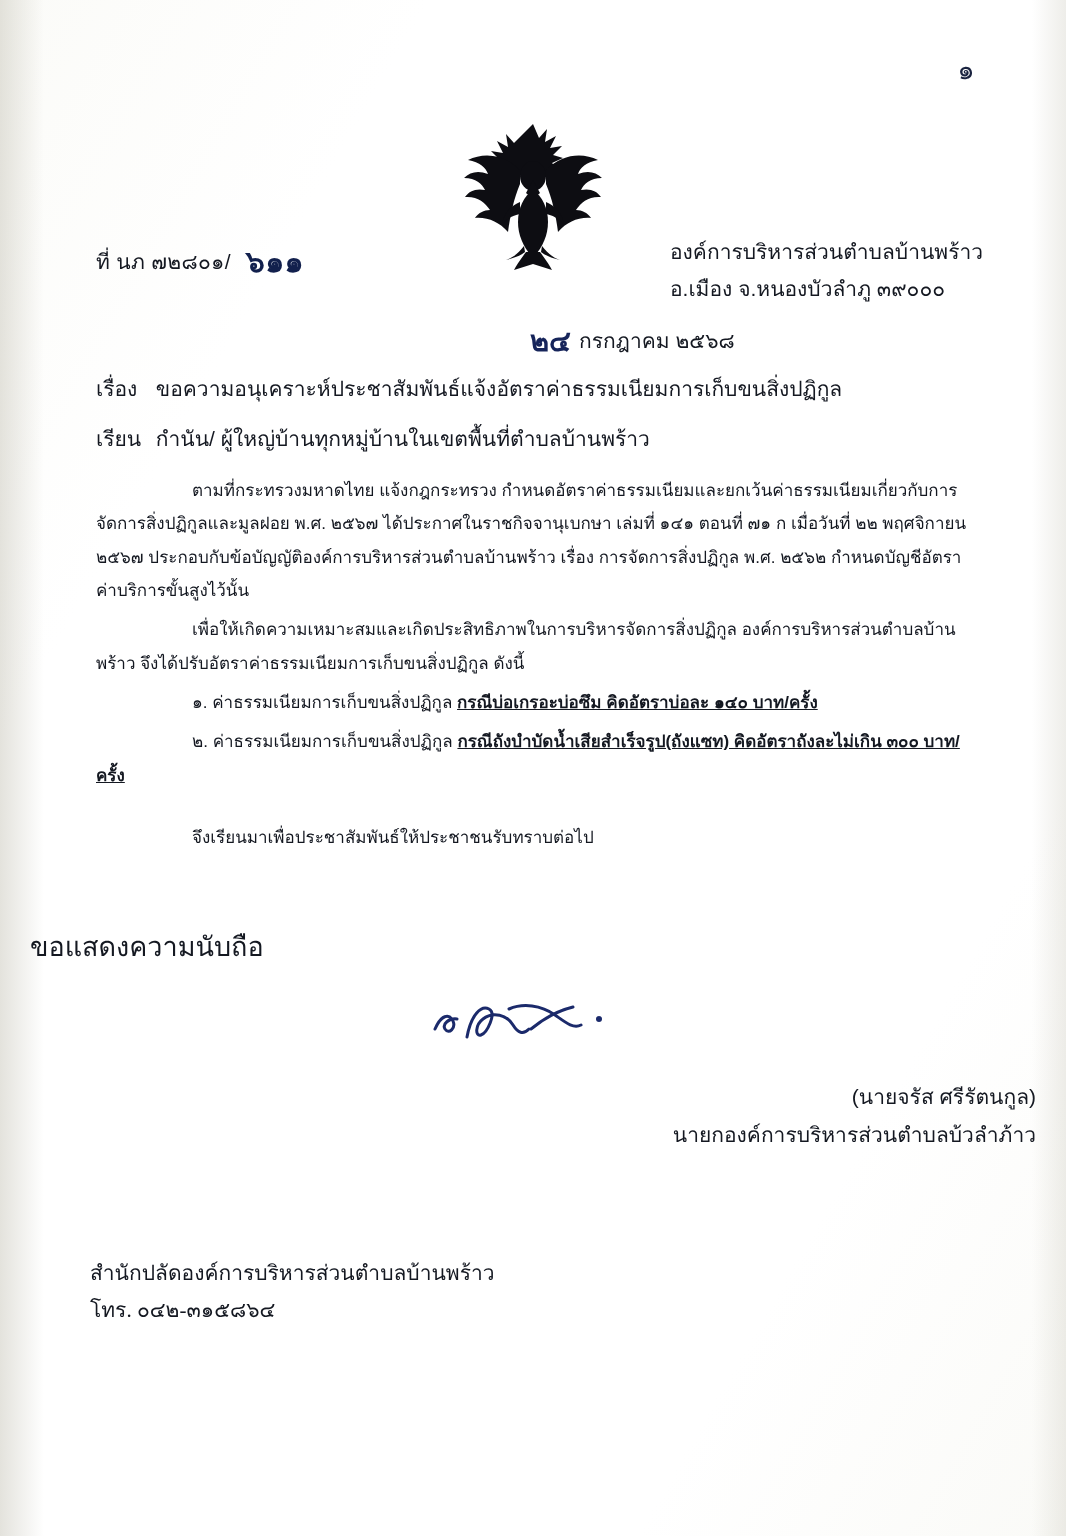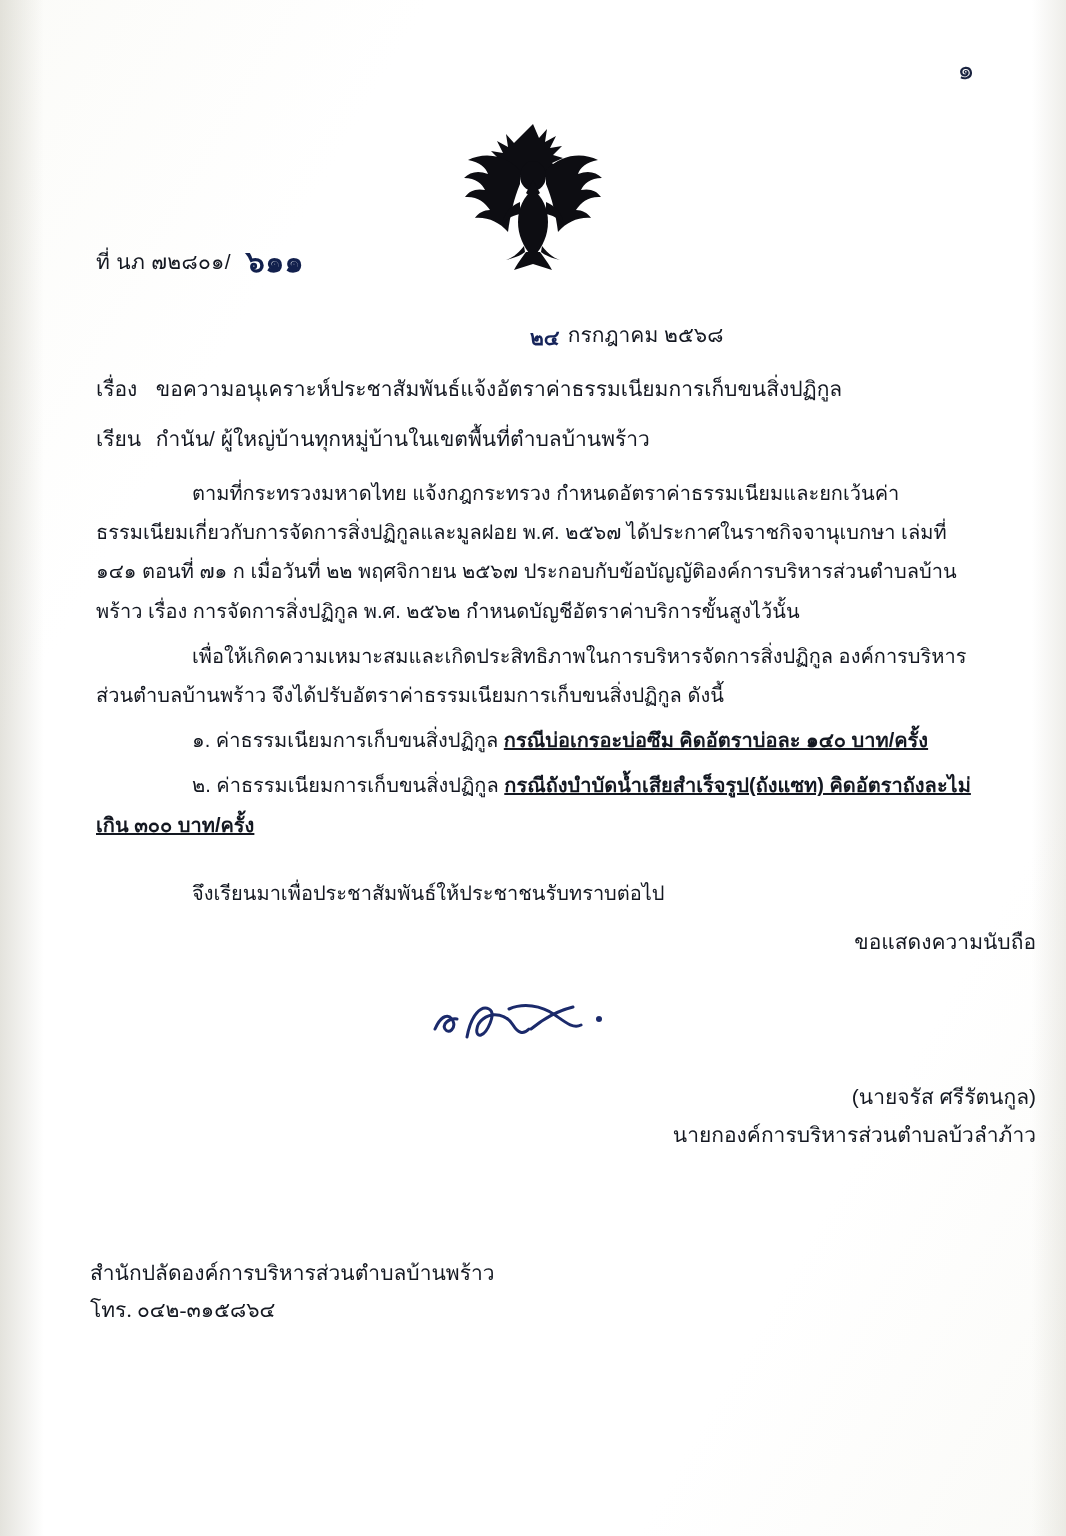--- a/index.html
+++ b/index.html
@@ -91,56 +91,56 @@
   }
 
   .date-line {
     position: absolute;
     left: 500px;
     top: 318px;
     font-size: 21px;
   }
   .date-line .hand-day {
     font-family: "Liberation Serif", serif;
-    font-size: 21px;
+    font-size: 29px;
     font-weight: bold;
     color: #16245a;
     margin-right: 8px;
     vertical-align: -3px;
   }
 
   .field-row {
     position: absolute;
     left: 66px;
     font-size: 21px;
   }
   .field-row .label { display: inline-block; min-width: 54px; }
   .subject { top: 372px; }
   .to      { top: 422px; }
 
   .body {
     position: absolute;
     left: 66px;
     top: 474px;
     width: 880px;
-    font-size: 20px;
+    font-size: 17px;
     line-height: 1.96;
     text-align: left;
   }
   .para { margin: 0 0 6px 0; }
   .indent { text-indent: 96px; }
   .u { text-decoration: underline; font-weight: bold; }
 
   .closing {
     position: absolute;
     left: 0;
     top: 925px;
     width: 1006px;
-    text-align: right;
-    font-size: 21px;
+    text-align: left;
+    font-size: 27px;
   }
   .signature {
     position: absolute;
     left: 50%;
     transform: translateX(-50%);
     top: 985px;
     width: 220px;
     height: 72px;
   }
   .signature svg { display: block; }
@@ -196,20 +196,22 @@
           <path d="M84 128 C 90 136, 96 140, 102 142 C 94 140, 88 138, 83 134 Z"></path>
         </g>
       </svg>
     </div>
 
     <div class="doc-no">
       <span>ที่ นภ ๗๒๘๐๑/</span><span class="handwrite">๖๑๑</span>
     </div>
 
     <div class="org-block">
+      <div>องค์การบริหารส่วนตำบลบ้านพร้าว</div>
+      <div>อ.เมือง จ.หนองบัวลำภู ๓๙๐๐๐</div>
     </div>
 
     <div class="date-line">
       <span class="hand-day">๒๔</span><span>กรกฎาคม ๒๕๖๘</span>
     </div>
 
     <div class="field-row to">
       <span class="label">เรียน</span>
       <span>กำนัน/ ผู้ใหญ่บ้านทุกหมู่บ้านในเขตพื้นที่ตำบลบ้านพร้าว</span>
     </div>

